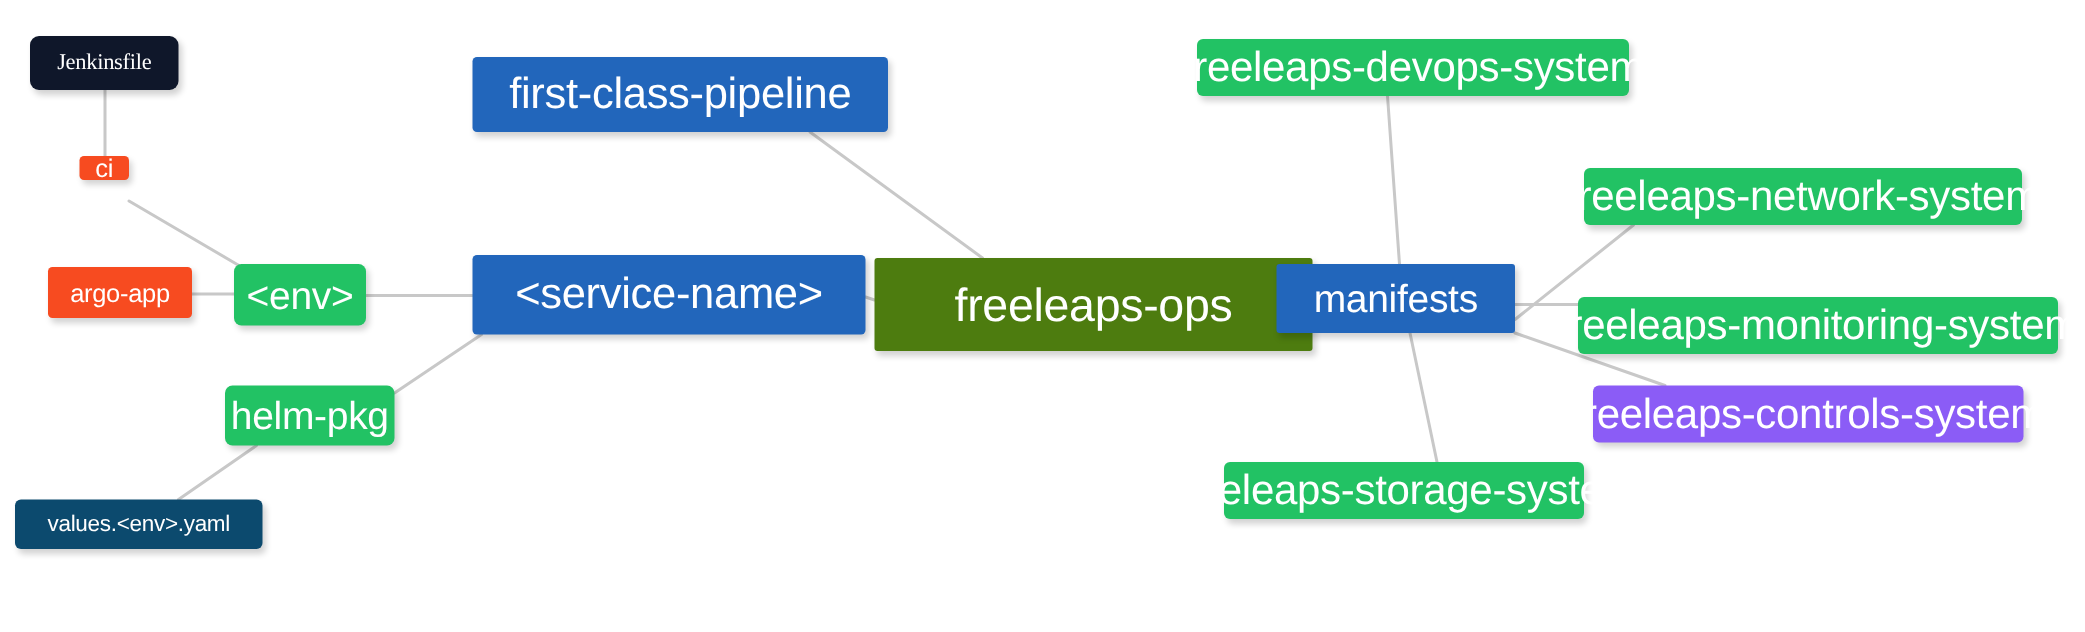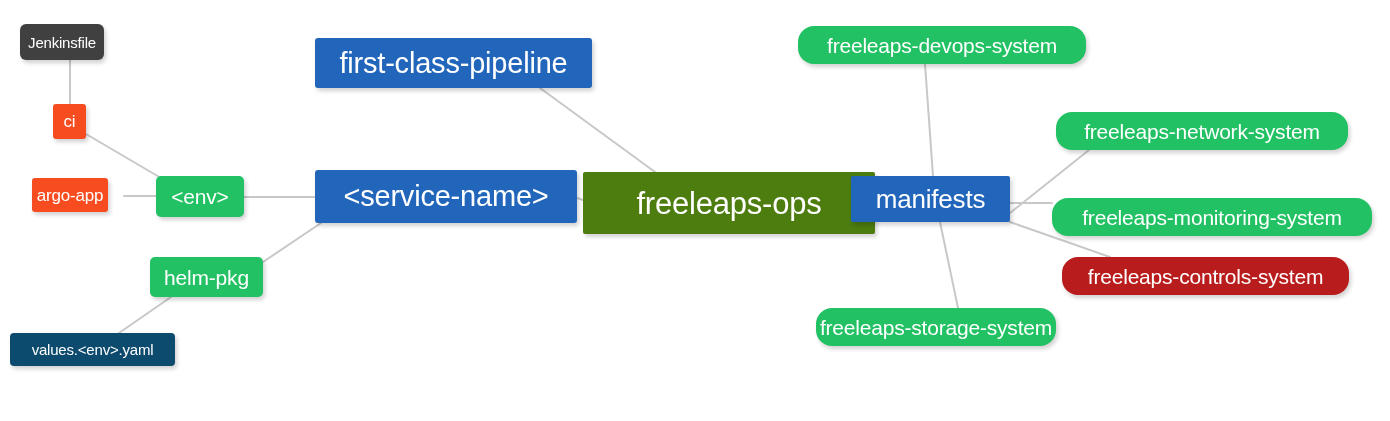--- a/index.html
+++ b/index.html
@@ -48,27 +48,27 @@
     font-size: 26px;
     text-align: center;
   }
   .n-blue-big {
     background: #2266bb;
     border-radius: 3px;
     font-size: 29px;
   }
   .n-green {
     background: #22c264;
-    border-radius: 16px;
-    font-size: 21px;
+    border-radius: 4px;
+    font-size: 28px;
   }
   .n-green-small {
     background: #1cc15e;
     border-radius: 5px;
-    font-size: 21px;
+    font-size: 26px;
   }
   .n-red {
     background: #f74b20;
     border-radius: 3px;
     font-size: 17px;
   }
   .n-red-tiny {
     background: #f74b20;
     border-radius: 4px;
     font-size: 15px;
@@ -93,27 +93,27 @@
       <line x1="577" y1="198" x2="583" y2="200" stroke="#c8c8c8" stroke-width="2" stroke-linecap="round"></line>
       <line x1="540" y1="88" x2="655" y2="172" stroke="#c8c8c8" stroke-width="2" stroke-linecap="round"></line>
       <line x1="843" y1="200" x2="851" y2="200" stroke="#c8c8c8" stroke-width="2" stroke-linecap="round"></line>
       <line x1="933" y1="176" x2="925" y2="64" stroke="#c8c8c8" stroke-width="2" stroke-linecap="round"></line>
       <line x1="1010" y1="213" x2="1089" y2="150" stroke="#c8c8c8" stroke-width="2" stroke-linecap="round"></line>
       <line x1="1010" y1="203" x2="1052" y2="203" stroke="#c8c8c8" stroke-width="2" stroke-linecap="round"></line>
       <line x1="1010" y1="222" x2="1110" y2="257" stroke="#c8c8c8" stroke-width="2" stroke-linecap="round"></line>
       <line x1="940" y1="222" x2="958" y2="308" stroke="#c8c8c8" stroke-width="2" stroke-linecap="round"></line>
     </svg>
   <div id="node-layer">
-      <div class="node n-orange" style="left: 20px; top: 24px; width: 84px; height: 36px; background: #404040;">
+      <div class="node n-orange" style="left: 20px; top: 24px; width: 99px; height: 36px; background: #0f172a; font-family: Liberation Serif, serif;">
         <span>Jenkinsfile</span>
       </div>
-      <div class="node n-red" style="left: 53px; top: 104px; width: 33px; height: 35px; background: rgb(247, 75, 32);">
+      <div class="node n-red" style="left: 53px; top: 104px; width: 33px; height: 16px; background: rgb(247, 75, 32);">
         <span>ci</span>
       </div>
-      <div class="node n-red" style="left: 32px; top: 178px; width: 76px; height: 34px; background: rgb(247, 75, 32);">
+      <div class="node n-red" style="left: 32px; top: 178px; width: 96px; height: 34px; background: rgb(247, 75, 32);">
         <span>argo-app</span>
       </div>
       <div class="node n-green-small" style="left: 156px; top: 176px; width: 88px; height: 41px; background: rgb(34, 194, 100);">
         <span>&lt;env&gt;</span>
       </div>
       <div class="node n-green-small" style="left: 150px; top: 257px; width: 113px; height: 40px; background: rgb(34, 194, 100);">
         <span>helm-pkg</span>
       </div>
       <div class="node n-red-tiny" style="left: 10px; top: 333px; width: 165px; height: 33px; background: #0c4a6e;">
         <span>values.&lt;env&gt;.yaml</span>
@@ -132,20 +132,20 @@
       </div>
       <div class="node n-green" style="left: 798px; top: 26px; width: 288px; height: 38px; background: rgb(34, 194, 100);">
         <span>freeleaps-devops-system</span>
       </div>
       <div class="node n-green" style="left: 1056px; top: 112px; width: 292px; height: 38px; background: rgb(34, 194, 100);">
         <span>freeleaps-network-system</span>
       </div>
       <div class="node n-green" style="left: 1052px; top: 186px; width: 320px; height: 38px; background: rgb(34, 194, 100); margin-top: 12px;">
         <span>freeleaps-monitoring-system</span>
       </div>
-      <div class="node n-green" style="left: 1062px; top: 257px; width: 287px; height: 38px; background: #b91c1c;">
+      <div class="node n-green" style="left: 1062px; top: 257px; width: 287px; height: 38px; background: #8b5cf6;">
         <span>freeleaps-controls-system</span>
       </div>
       <div class="node n-green" style="left: 816px; top: 308px; width: 240px; height: 38px; background: rgb(34, 194, 100);">
         <span>freeleaps-storage-system</span>
       </div>
     </div>
 </div>
 
 </body></html>

